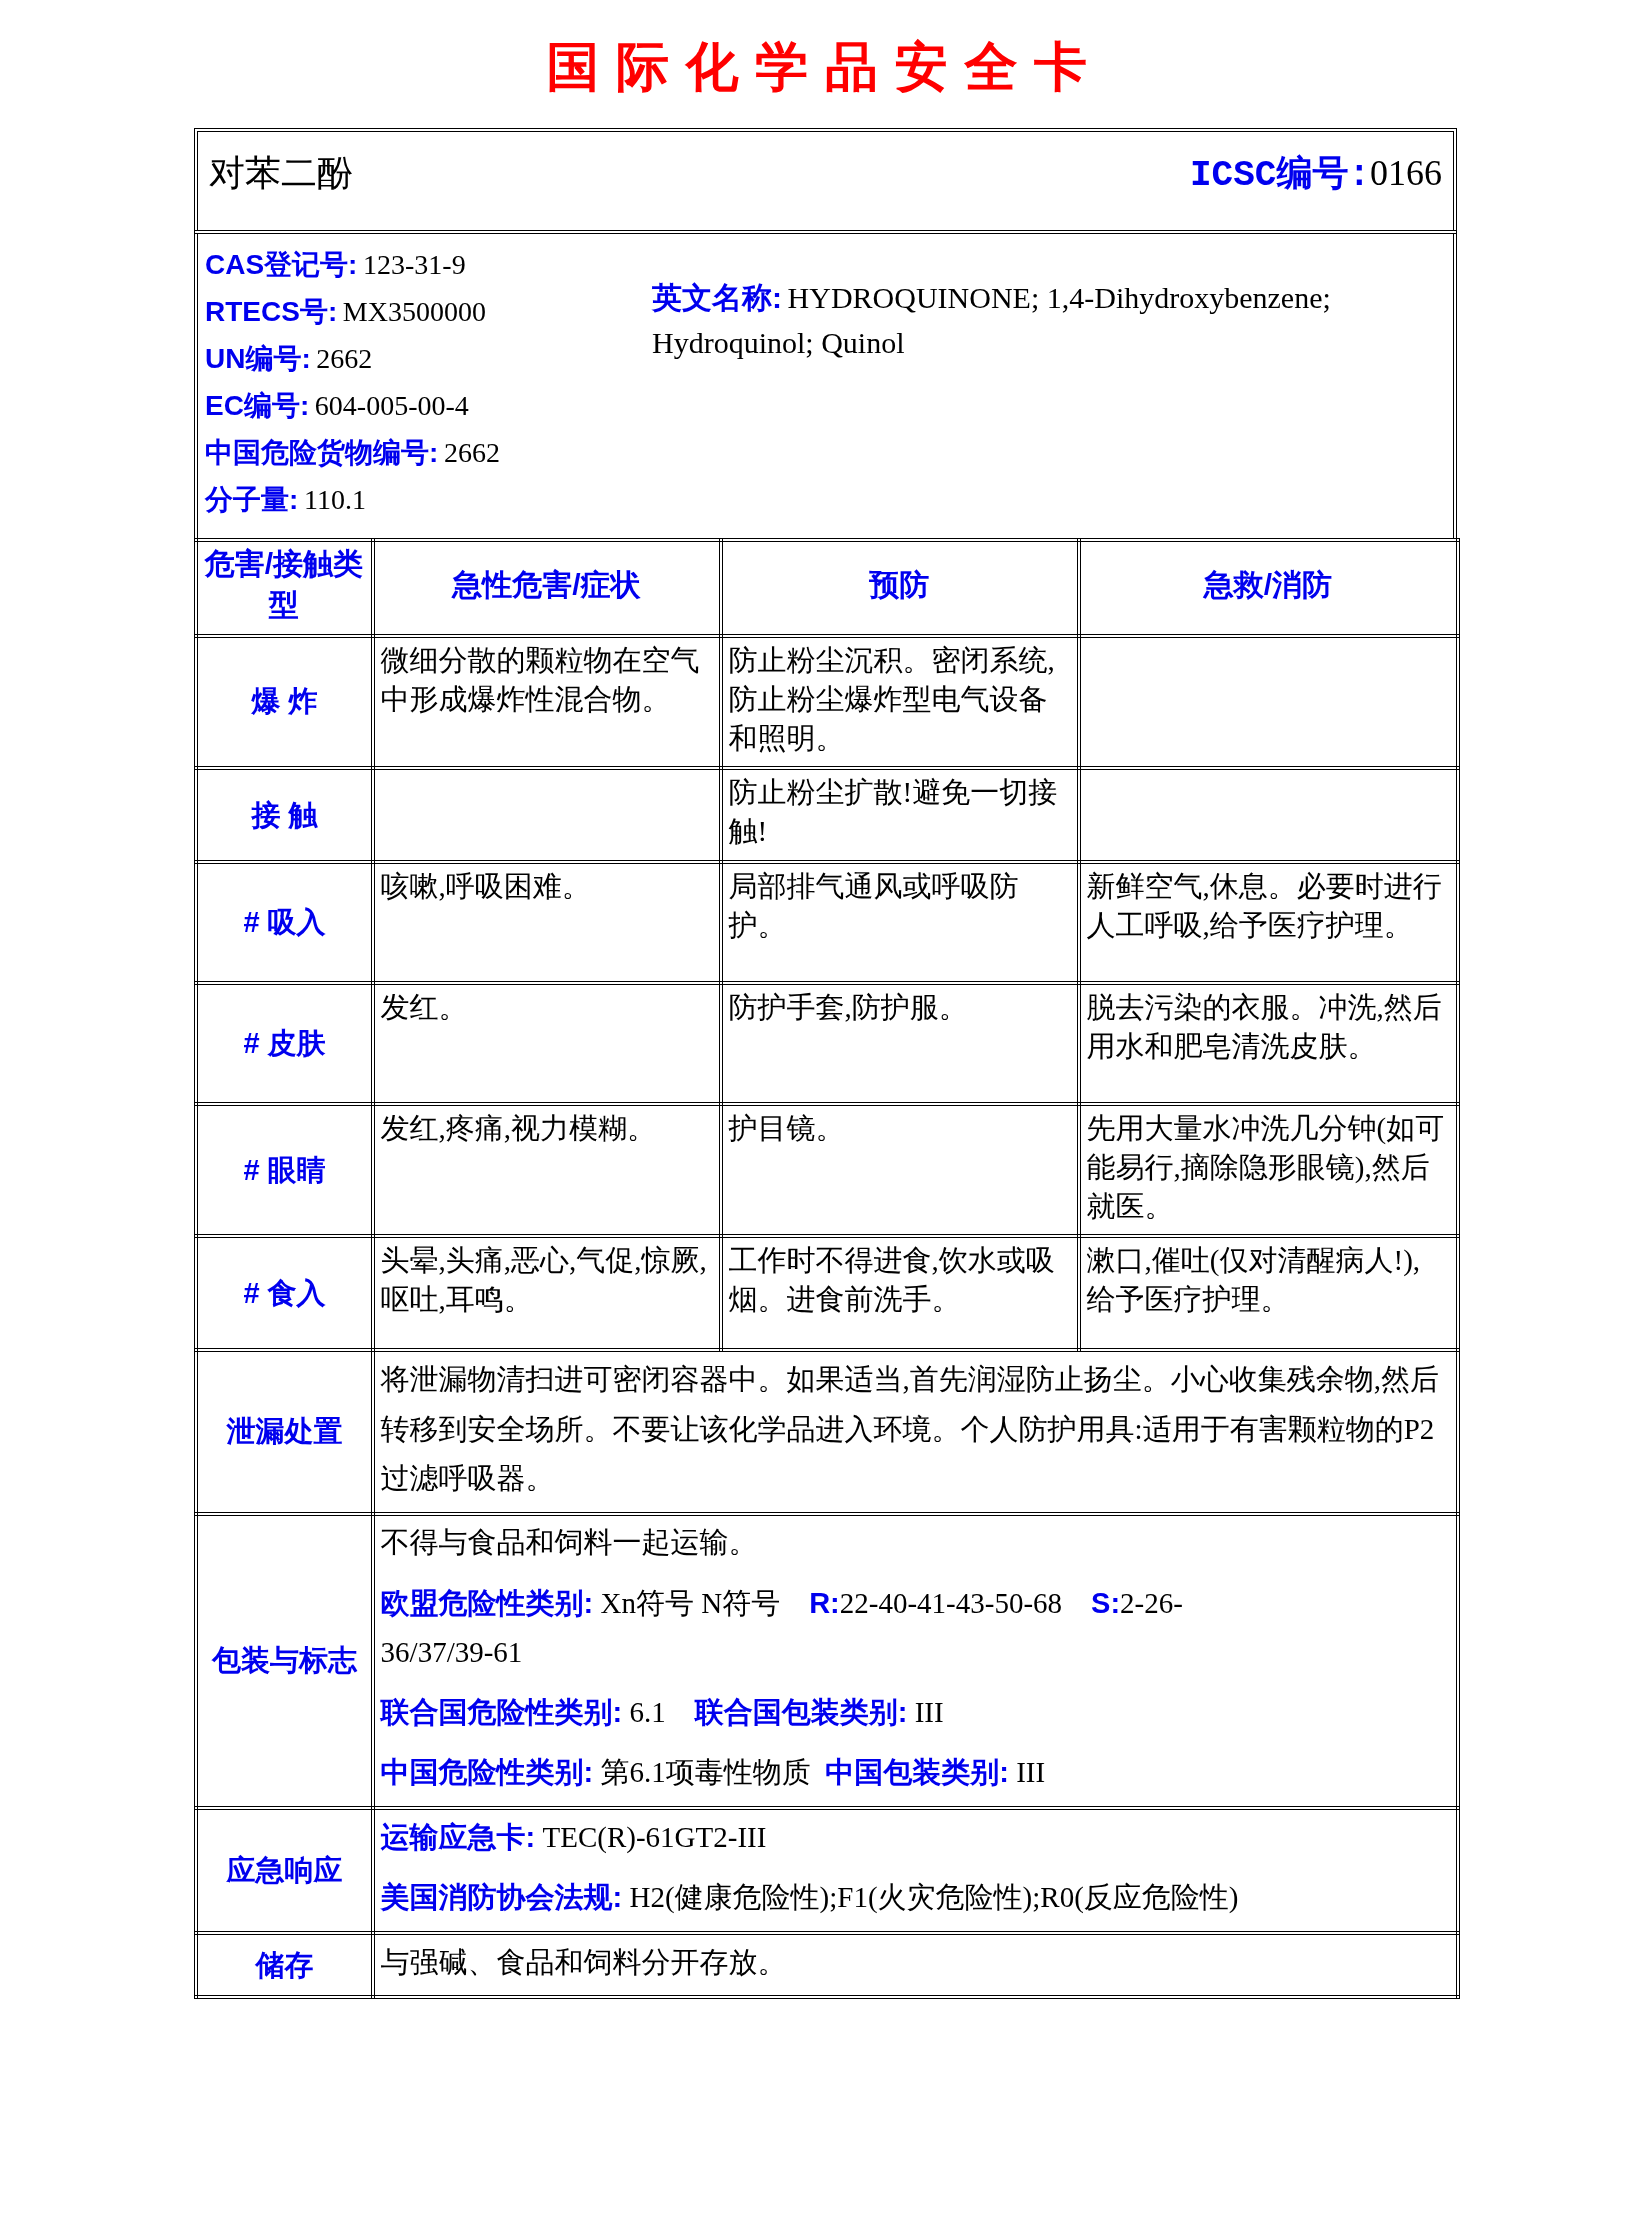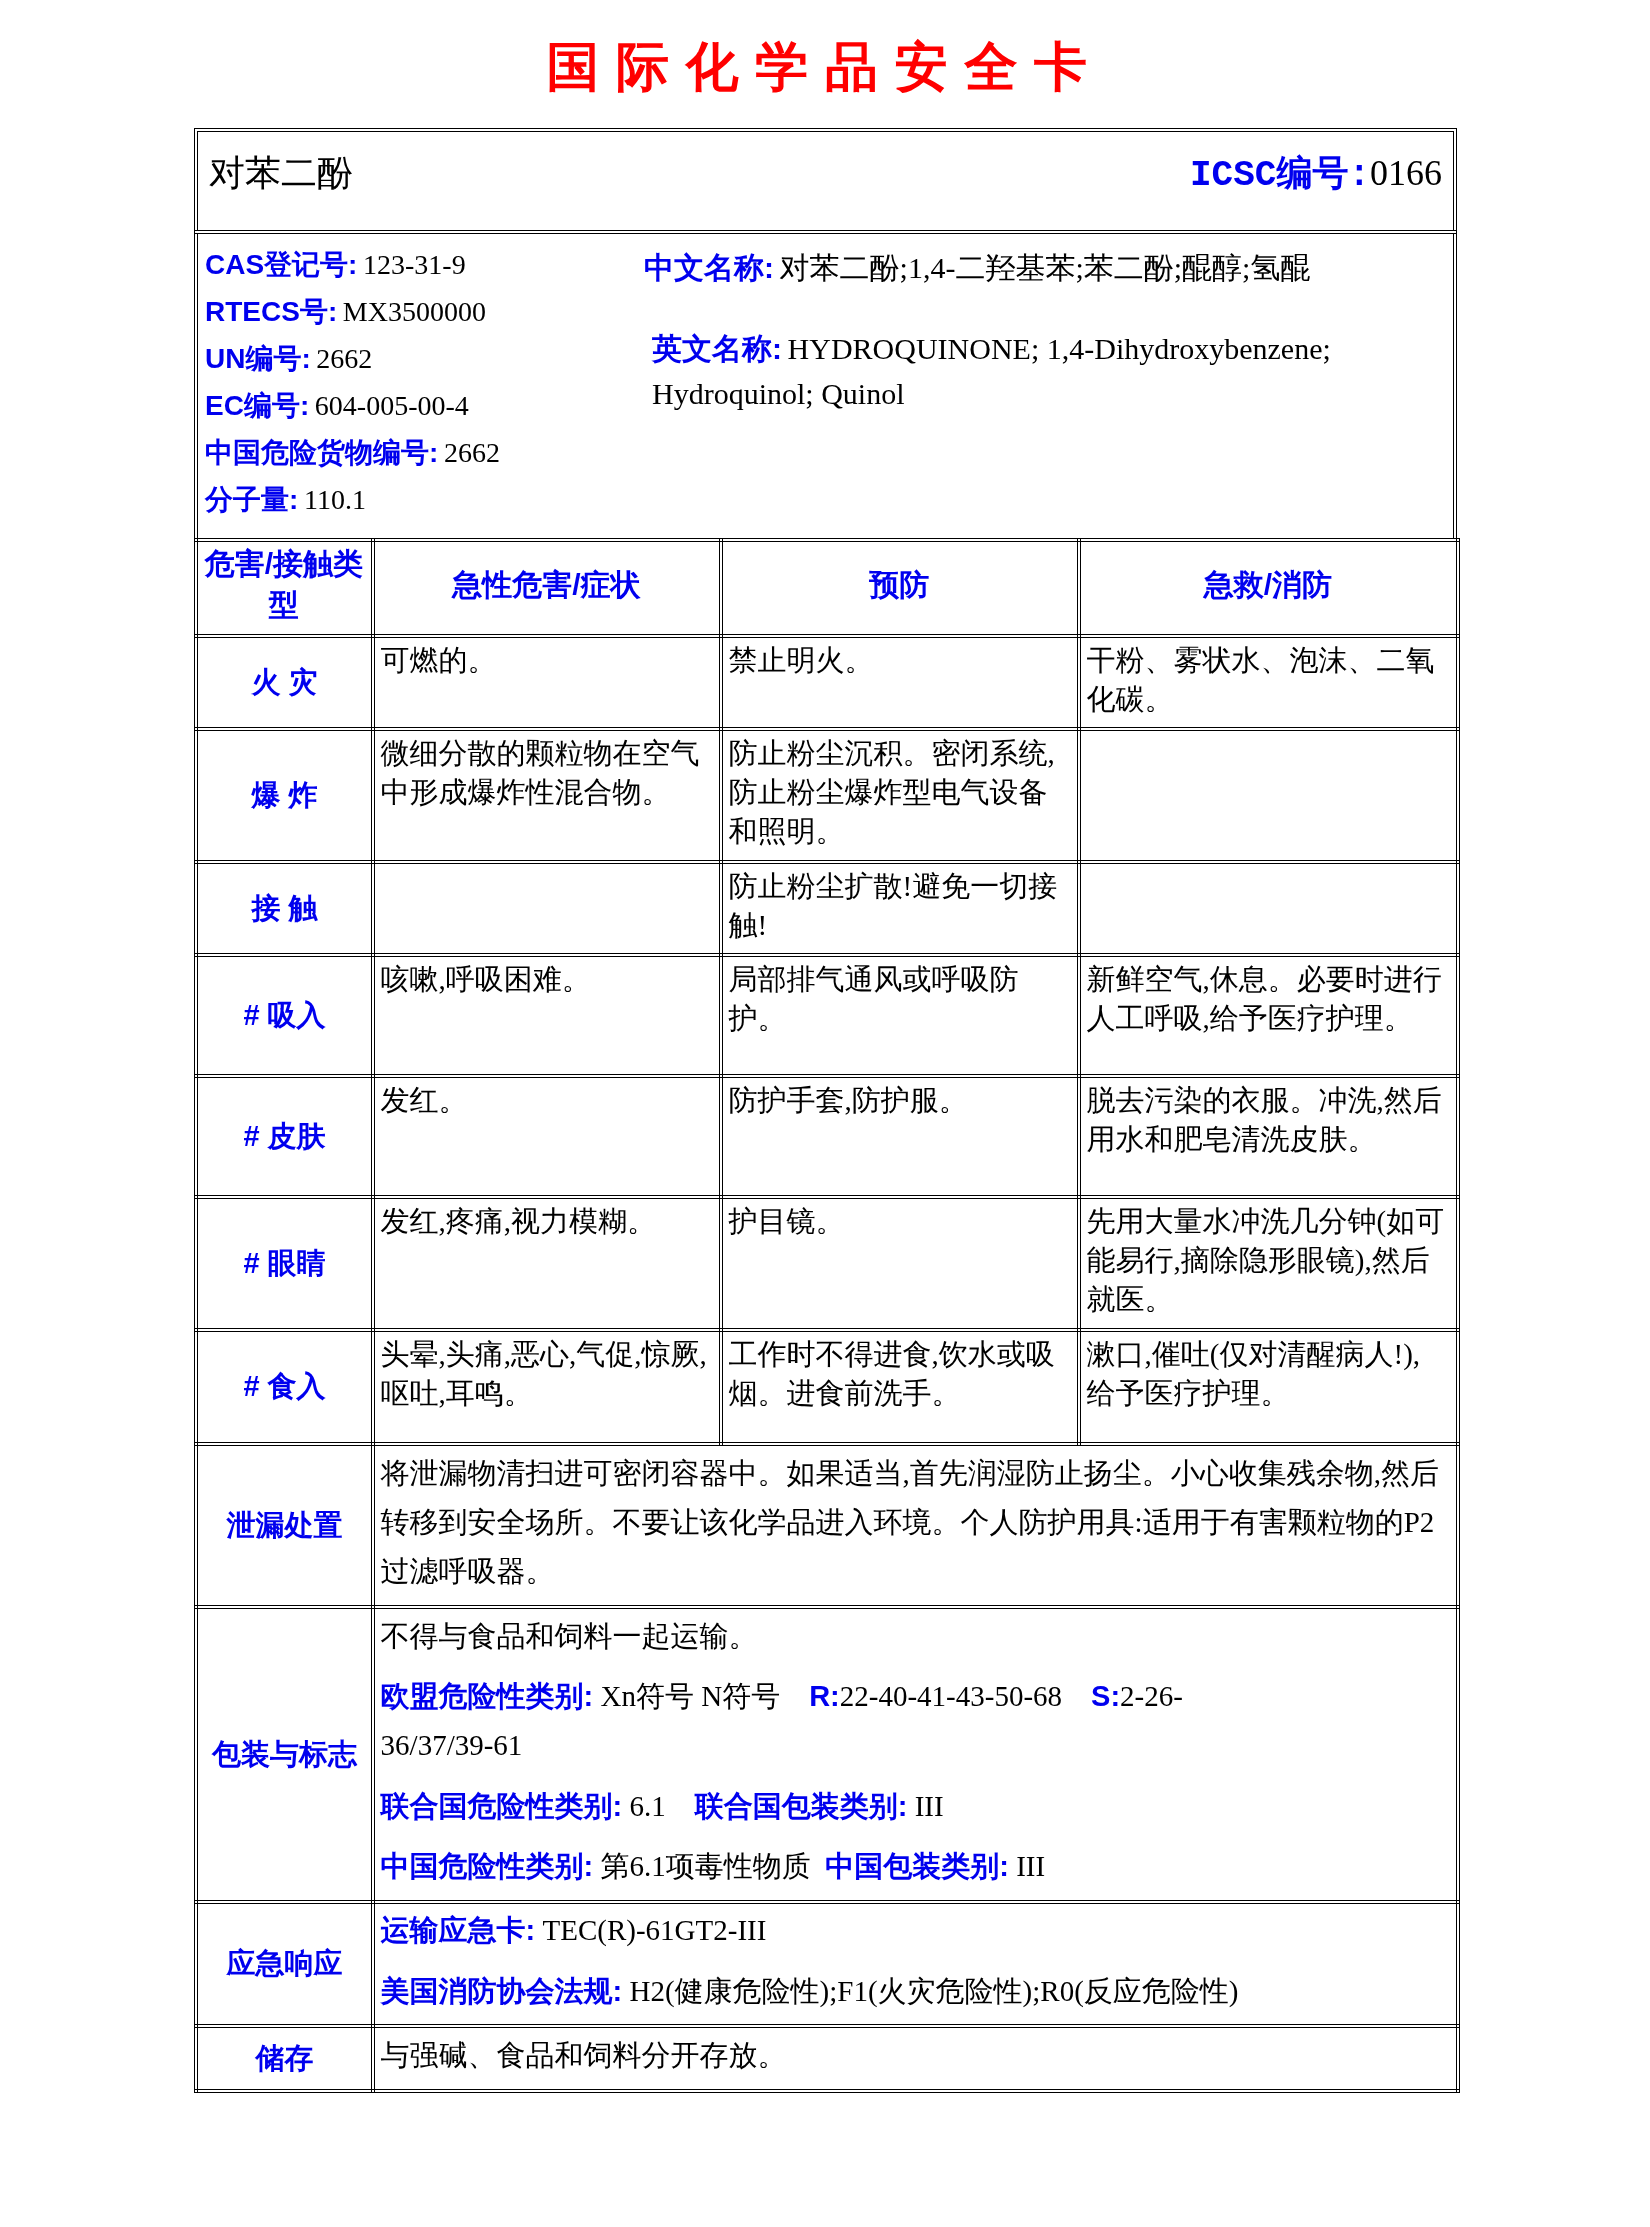--- a/index.html
+++ b/index.html
@@ -83,47 +83,40 @@
   <div class="box id-section">
     <div class="id-left" id="id-left">
         <div class="id-row"><span class="lbl">CAS登记号:</span><span class="val">123-31-9</span></div>
         <div class="id-row"><span class="lbl">RTECS号:</span><span class="val">MX3500000</span></div>
         <div class="id-row"><span class="lbl">UN编号:</span><span class="val">2662</span></div>
         <div class="id-row"><span class="lbl">EC编号:</span><span class="val">604-005-00-4</span></div>
         <div class="id-row"><span class="lbl">中国危险货物编号:</span><span class="val">2662</span></div>
         <div class="id-row"><span class="lbl">分子量:</span><span class="val">110.1</span></div>
       </div>
     <div class="id-right" id="id-right">
-        <div class="id-block"><span class="lbl">中文名称:</span><span class="val">对苯二酚;1,4-二羟基苯;苯二酚;醌醇;氢醌</span></div>
         <div class="id-block gap"><span class="lbl">英文名称:</span><span class="val">HYDROQUINONE; 1,4-Dihydroxybenzene;  Hydroquinol; Quinol</span></div>
       </div>
   </div>
 
   <table class="hazard">
     <colgroup>
       <col style="width:177px">
         <col style="width:348px">
         <col style="width:358px">
         <col style="width:379px">
     </colgroup>
     <thead id="hz-head">
         <tr style="height: 95px;">
           <th>危害/接触类型</th>
           <th>急性危害/症状</th>
           <th>预防</th>
           <th>急救/消防</th>
         </tr>
       </thead>
     <tbody id="hz-body">
-        <tr style="height: 91px;">
-          <th class="typelbl">火 灾</th>
-          <td>可燃的。</td>
-          <td>禁止明火。</td>
-          <td>干粉、雾状水、泡沫、二氧化碳。</td>
-        </tr>
         <tr style="height: 121px;">
           <th class="typelbl">爆 炸</th>
           <td>微细分散的颗粒物在空气中形成爆炸性混合物。</td>
           <td>防止粉尘沉积。密闭系统,防止粉尘爆炸型电气设备和照明。</td>
           <td></td>
         </tr>
         <tr style="height: 79px;">
           <th class="typelbl">接 触</th>
           <td></td>
           <td>防止粉尘扩散!避免一切接触!</td>

